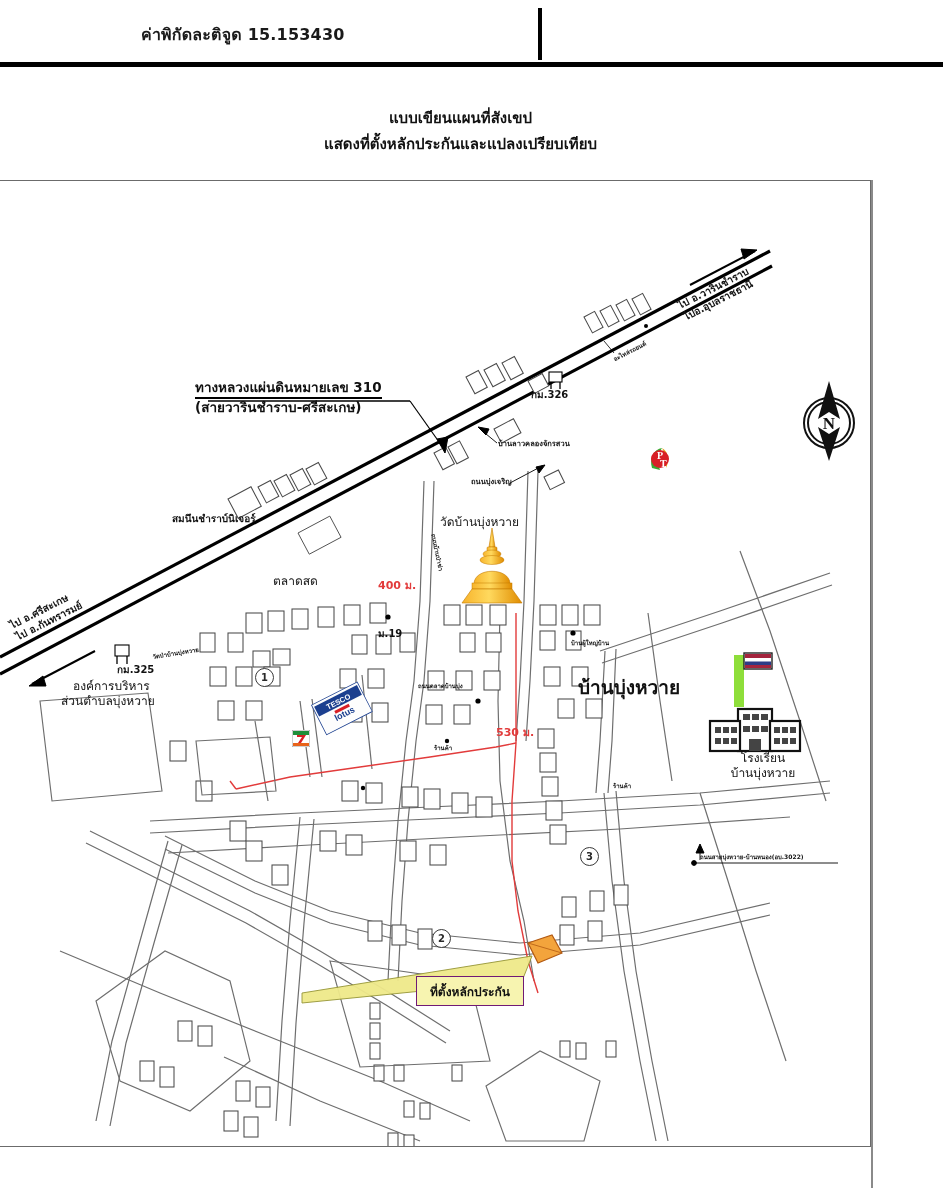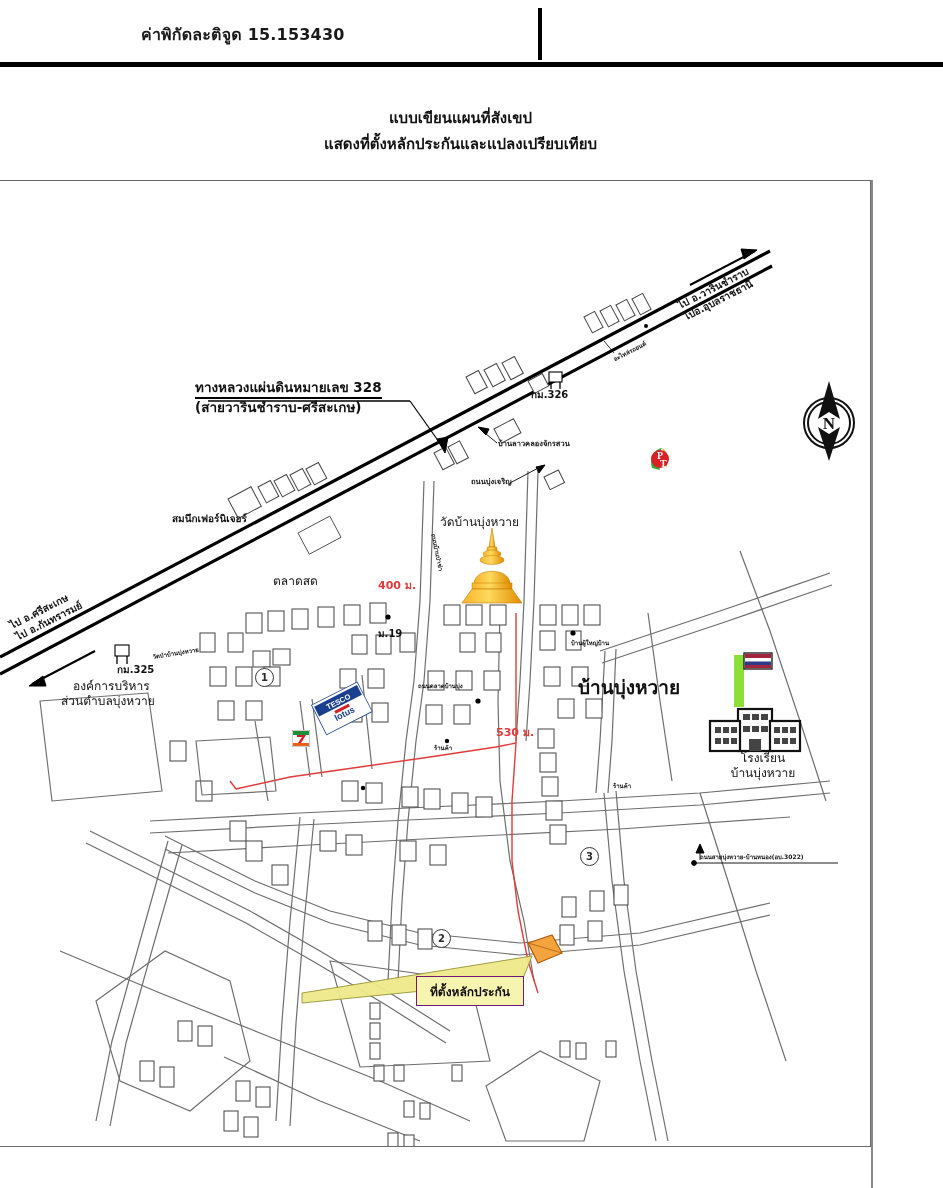--- a/index.html
+++ b/index.html
@@ -576,21 +576,21 @@
           <rect x="86" y="76" width="6" height="6"></rect>
         <rect x="70" y="87" width="6" height="6"></rect>
           <rect x="78" y="87" width="6" height="6"></rect>
           <rect x="86" y="87" width="6" height="6"></rect>
         <rect x="45" y="88" width="12" height="12"></rect>
       </g>
     </svg>
   </div>
 
   <div class="mlabel lbl-hw" style="left:195px; top:198px;">
-    <span class="u">ทางหลวงแผ่นดินหมายเลข 328</span><br>
+    <span class="u">ทางหลวงแผ่นดินหมายเลข 310</span><br>
     <span>(สายวารินชำราบ-ศรีสะเกษ)</span>
   </div>
 
   <div class="mlabel lbl-sm rot" style="left:676px; top:120px; transform:rotate(-27deg);">
     <span>ไป อ.วารินชำราบ</span><br>
     <span>ไปอ.อุบลราชธานี</span>
   </div>
 
   <div class="mlabel lbl-sm rot" style="left:8px; top:440px; transform:rotate(-27deg);">
     <span>ไป อ.ศรีสะเกษ</span><br>
@@ -604,21 +604,21 @@
   <div class="mlabel lbl-tiny rot" style="left:612px; top:175px; transform:rotate(-27deg);">อะไหล่รถยนต์</div>
 
   <div class="mlabel lbl-xs" style="left:498px; top:258px;">บ้านลาวคลองจักรสวน</div>
 
   <div class="mlabel lbl-xs" style="left:458px; top:296px;padding-left:13px;">ถนนบุ่งเจริญ</div>
 
   <div class="mlabel lbl-med" style="left:440px; top:334px;">วัดบ้านบุ่งหวาย</div>
 
   <div class="mlabel lbl-tiny rot" style="left:437px; top:352px; transform:rotate(78deg);">ถนนบ้านป่าข่า</div>
 
-  <div class="mlabel lbl-sm" style="left:172px; top:332px;">สมนึกเฟอร์นิเจอร์</div>
+  <div class="mlabel lbl-sm" style="left:172px; top:332px;">สมนึนชำราบ์นิเจอร์</div>
 
   <div class="mlabel lbl-med" style="left:273px; top:393px;">ตลาดสด</div>
 
   <div class="mlabel lbl-med" style="left:73px; top:498px;">
     <span>องค์การบริหาร</span><br>
     <span style="margin-left:-12px; display:inline-block;">ส่วนตำบลบุ่งหวาย</span>
   </div>
 
   <div class="mlabel lbl-tiny rot" style="left:152px; top:472px; transform:rotate(-9deg);">วัดป่าบ้านบุ่งหวาย</div>
 

